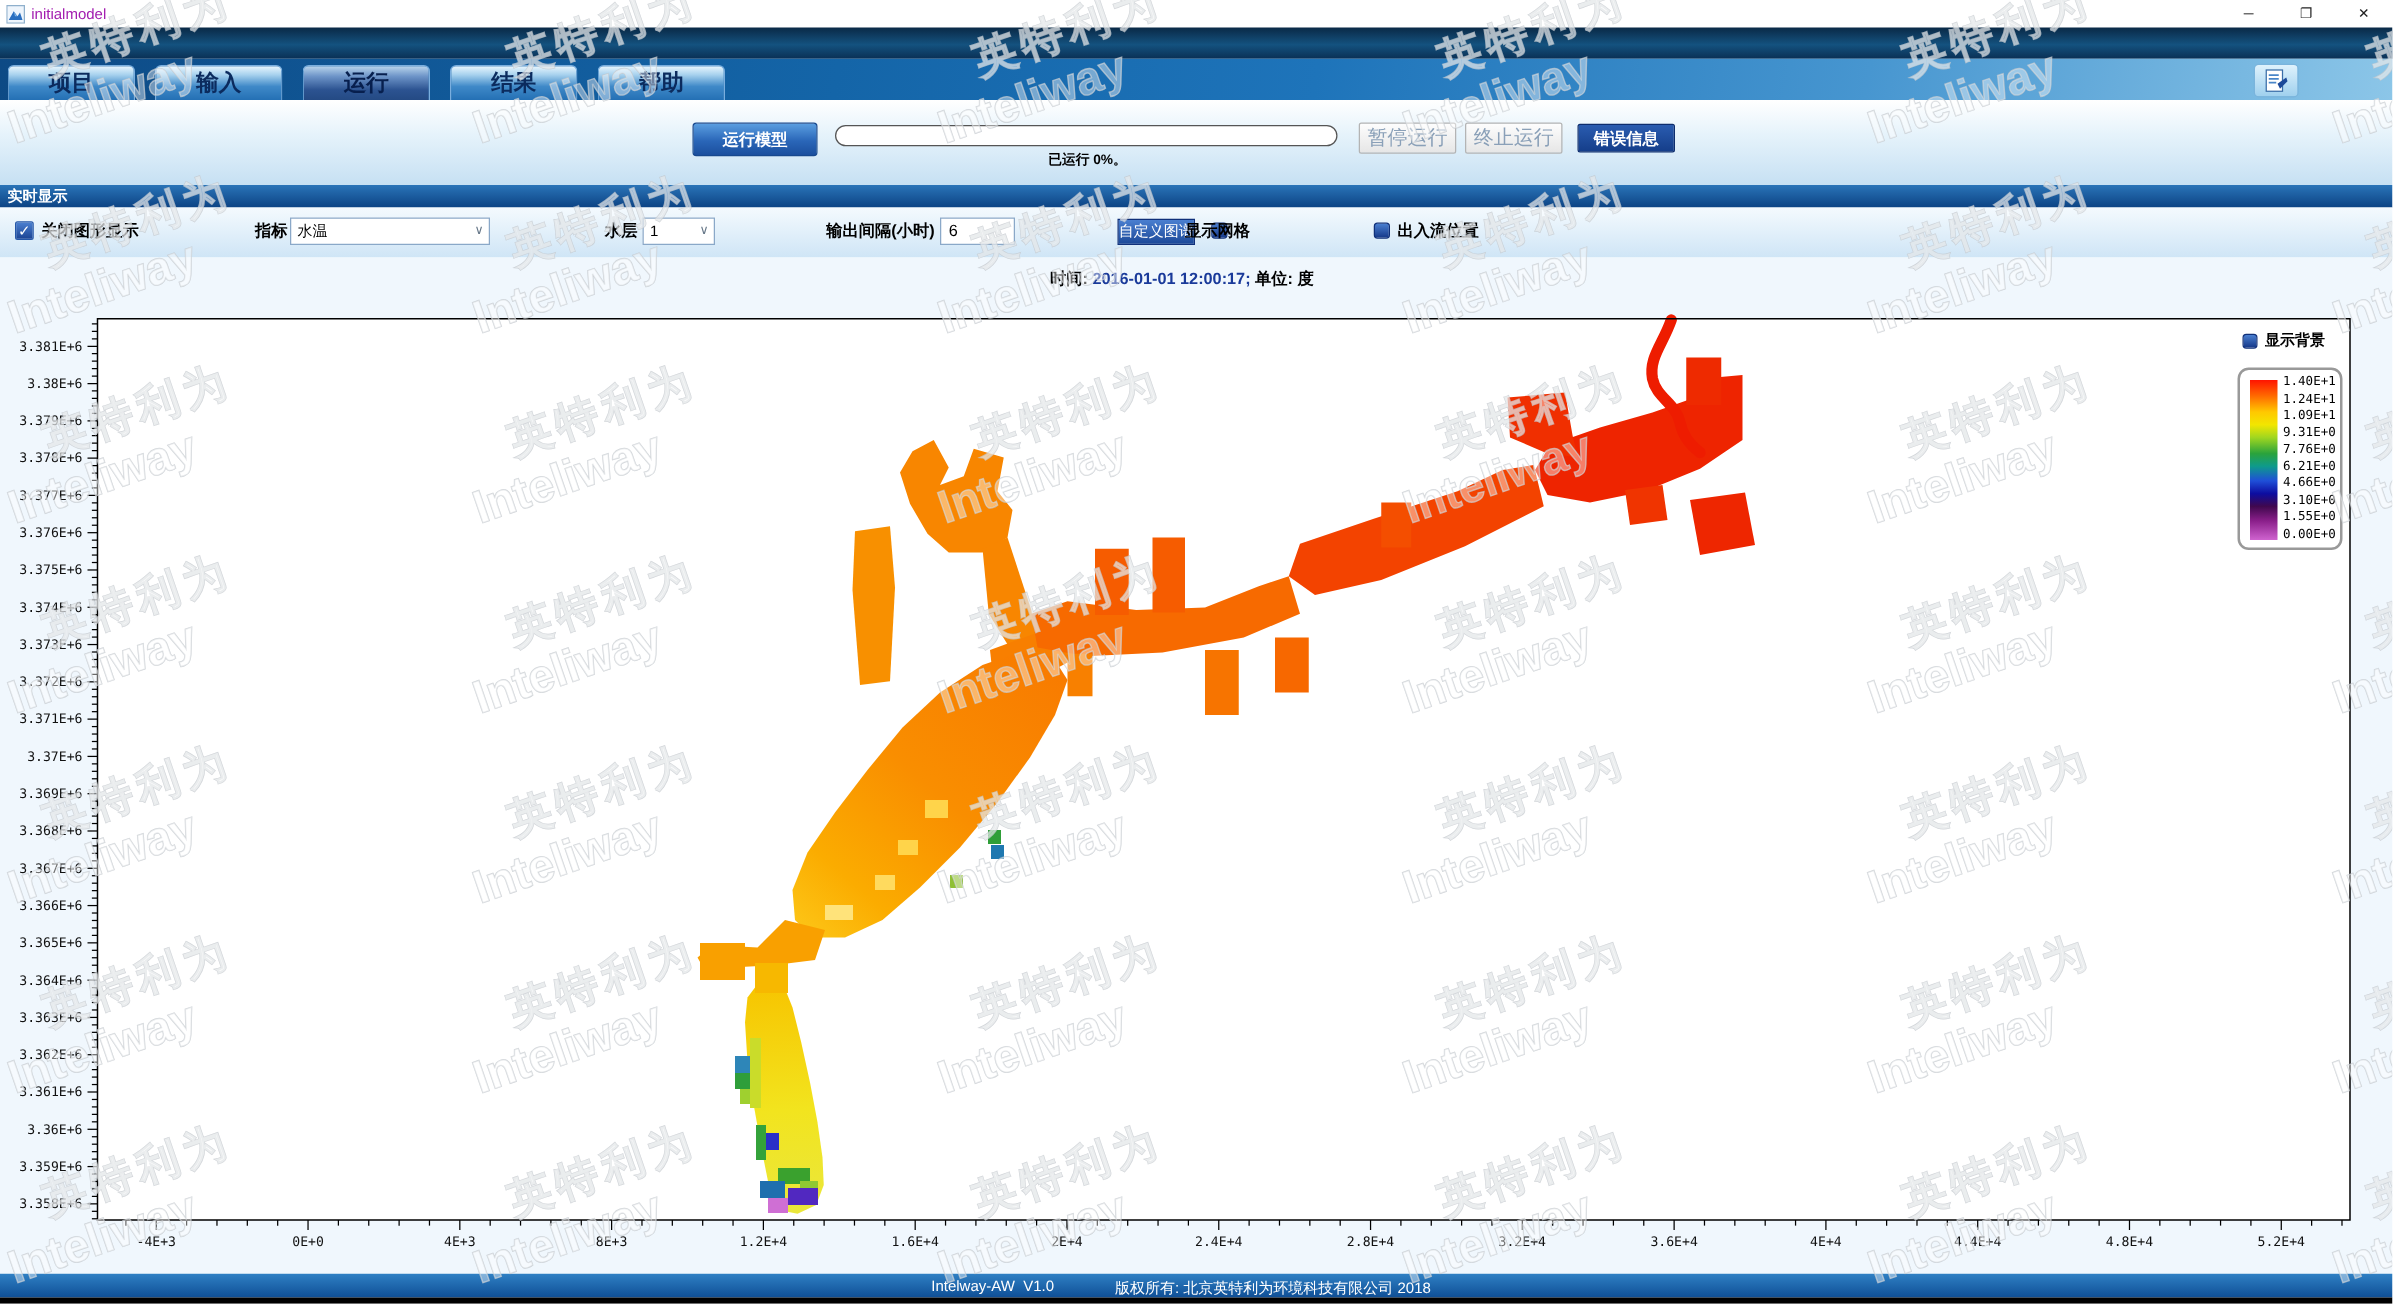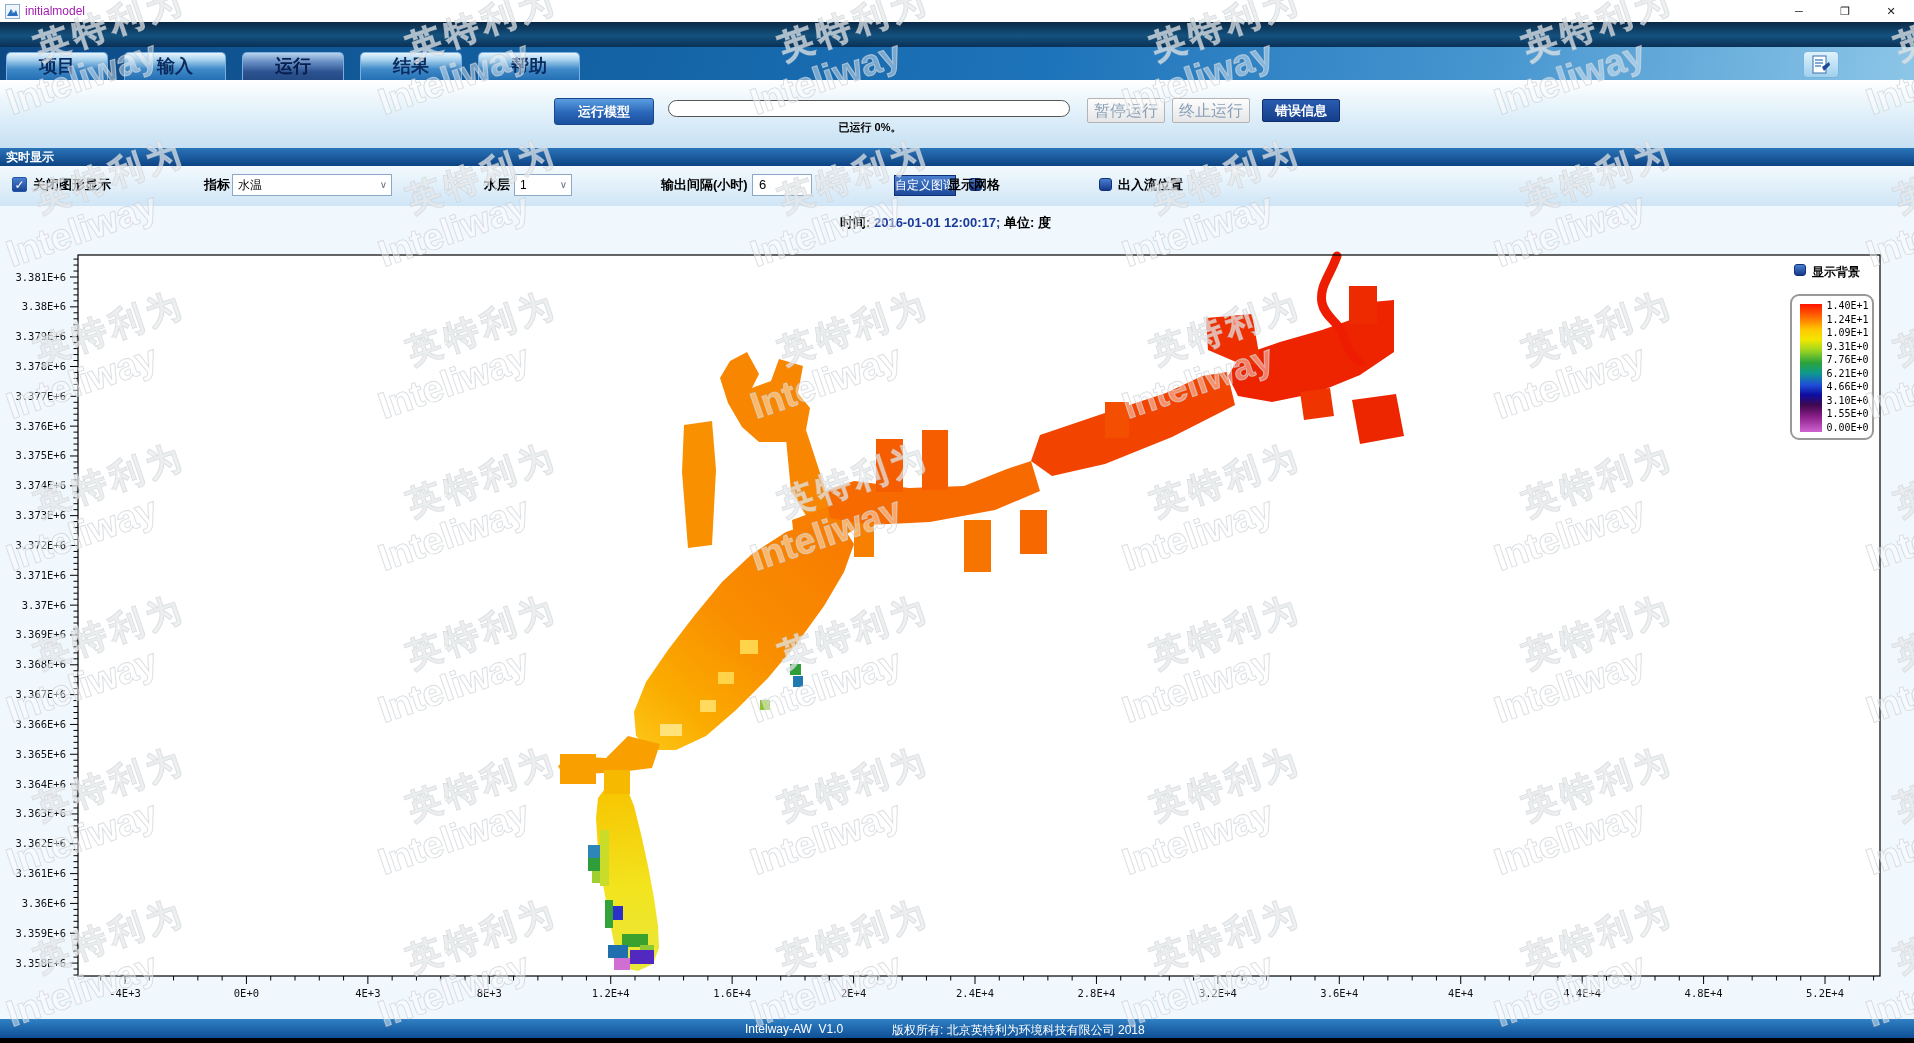--- a/index.html
+++ b/index.html
@@ -68,21 +68,21 @@
               border:1px solid #10307a; background:linear-gradient(180deg,#4a7fd0,#1c4999);
               color:#fff; font-size:12px; text-align:center; line-height:19px; cursor:pointer; }
 
   
   .main { position:absolute; left:0; top:206px; width:1914px; height:813px; background:#f0f7fd; }
   .time-label { position:absolute; left:840px; top:8px; font-size:13px; font-weight:bold; color:#000; white-space:pre; }
   .time-value { color:#1a3a9a; }
   #plot-svg { position:absolute; left:0; top:0; }
 
   
-  .legend-toggle { position:absolute; left:1794px; top:58px; display:flex; align-items:flex-start; }
+  .legend-toggle { position:absolute; left:1794px; top:58px; display:flex; align-items:center; }
   .legend-toggle .bluebox2 { width:12px; height:12px; border:1px solid #10307a; border-radius:3px;
                              background:linear-gradient(180deg,#4a7fd0,#16398a); margin-right:6px; cursor:pointer; }
   .legend-toggle .lg-label { font-size:12px; font-weight:bold; color:#000; }
   .legend-box { position:absolute; left:1790px; top:88px; width:84px; height:146px; background:#fff;
                 border:2px solid #999; border-radius:9px; }
   .legend-bar { position:absolute; left:8px; top:8px; width:22px; height:128px;
                 background:linear-gradient(180deg,#ff1400 0%,#ff6a00 10%,#ffc800 20%,#f2e600 28%,#9fd620 36%,
                            #2aa33c 46%,#0e9a8c 54%,#1f4fd8 63%,#0d0da0 71%,#40084e 79%,#8a1f8a 88%,#cf63cf 100%); }
   .legend-labels { position:absolute; left:33px; top:5px; bottom:5px; right:2px;
                    display:flex; flex-direction:column; justify-content:space-between;align-items:center; }

